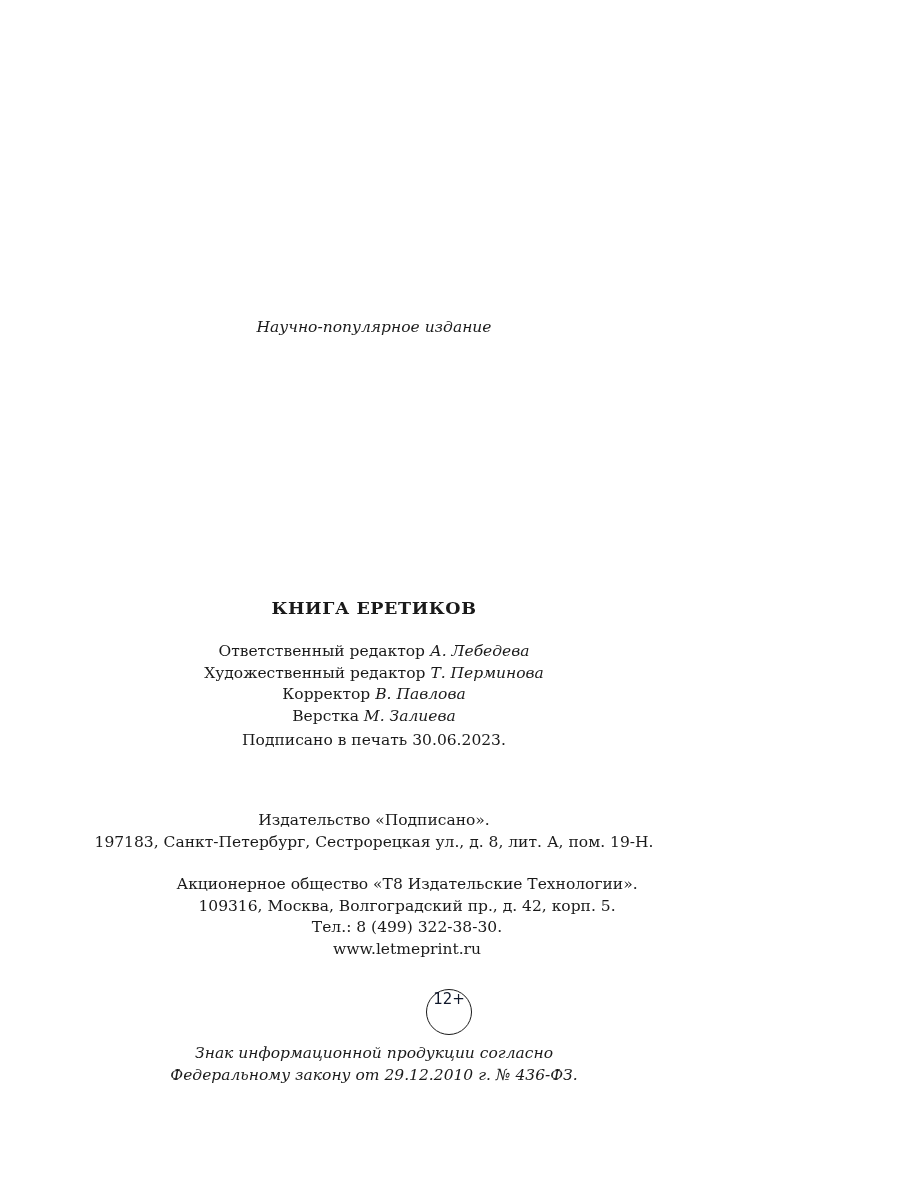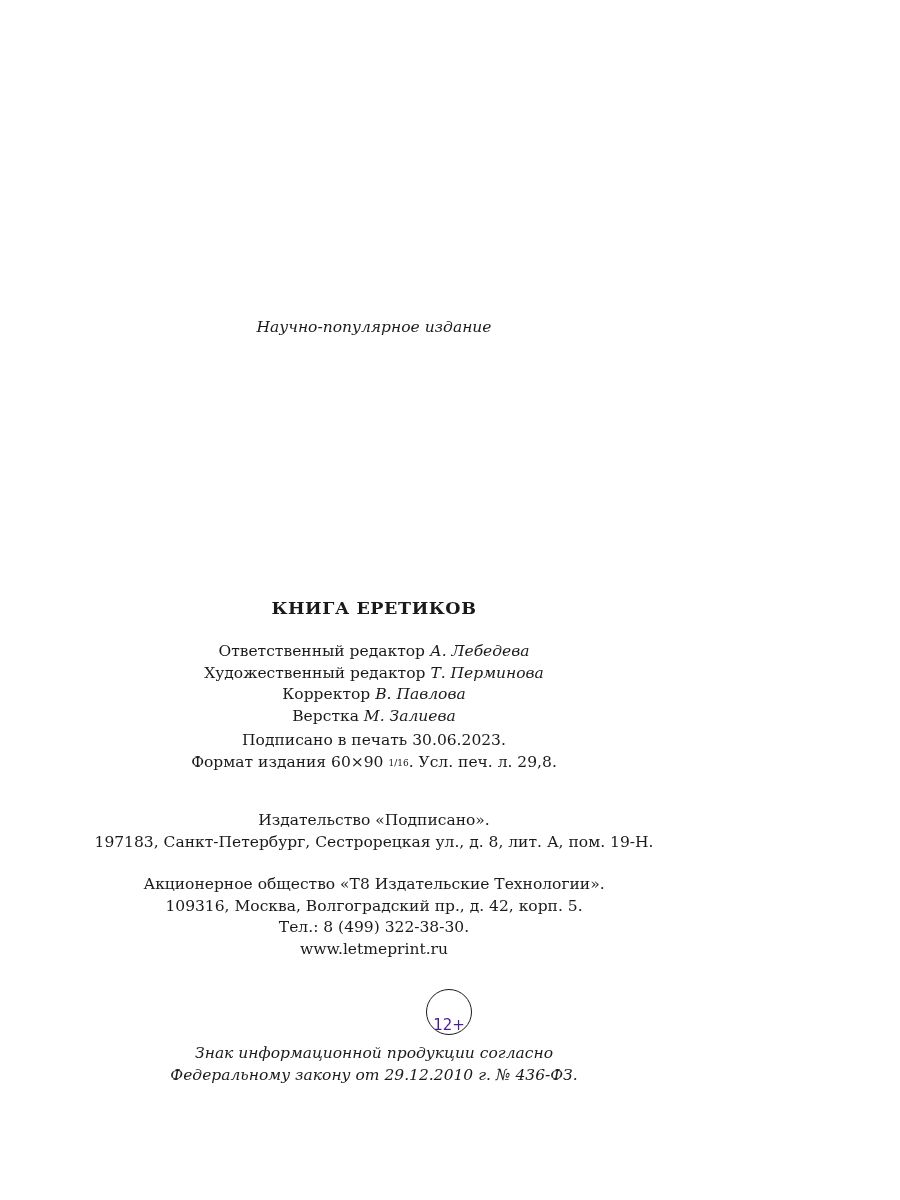--- a/index.html
+++ b/index.html
@@ -38,41 +38,41 @@
       font-size: 15.5px;
       line-height: 21.5px;
     }
     .block .line {
       display: block;
       white-space: nowrap;
     }
     .credits { top: 641px; }
     .print-info { top: 730px; }
     .publisher { top: 810px; }
-    .printer { top: 874px; }
+    .printer { top: 874px; padding-left: 33px; }
     .it { font-style: italic; }
     .frac {
       font-size: 9px;
       vertical-align: 1px;
     }
     .age-badge {
       position: absolute;
       left: 426px;
       top: 989px;
       width: 46px;
       height: 46px;
       border: 1.6px solid #1a1a1a;
       border-radius: 50%;
       box-sizing: border-box;
       display: flex;
-      align-items: flex-end;
+      align-items: flex-start;
       justify-content: center;
       font-family: "DejaVu Sans", "Liberation Sans", sans-serif;
       font-size: 15px;
-      color: #4c1d95;
+      color: #0f172a;
     }
     .legal-note {
       top: 1043px;
       font-style: italic;
       font-size: 15.5px;
       line-height: 21.5px;
     }
   </style>
 </head>
 <body>
@@ -95,21 +95,20 @@
     <span class="it">В. Павлова</span>
   </span>
   <span class="line">
     <span>Верстка</span>
     <span class="it">М. Залиева</span>
   </span>
 </div>
 
 <div class="abs block print-info">
   <span class="line">Подписано в печать 30.06.2023.</span>
-  <span class="line"><span>Формат издания 60×90</span> <span class="frac">1/16</span><span>. Усл. печ. л. 29,8.</span></span>
 </div>
 
 <div class="abs block publisher">
   <span class="line">Издательство «Подписано».</span>
   <span class="line">197183, Санкт-Петербург, Сестрорецкая ул., д. 8, лит. А, пом. 19-Н.</span>
 </div>
 
 <div class="abs block printer">
   <span class="line">Акционерное общество «Т8 Издательские Технологии».</span>
   <span class="line">109316, Москва, Волгоградский пр., д. 42, корп. 5.</span>

